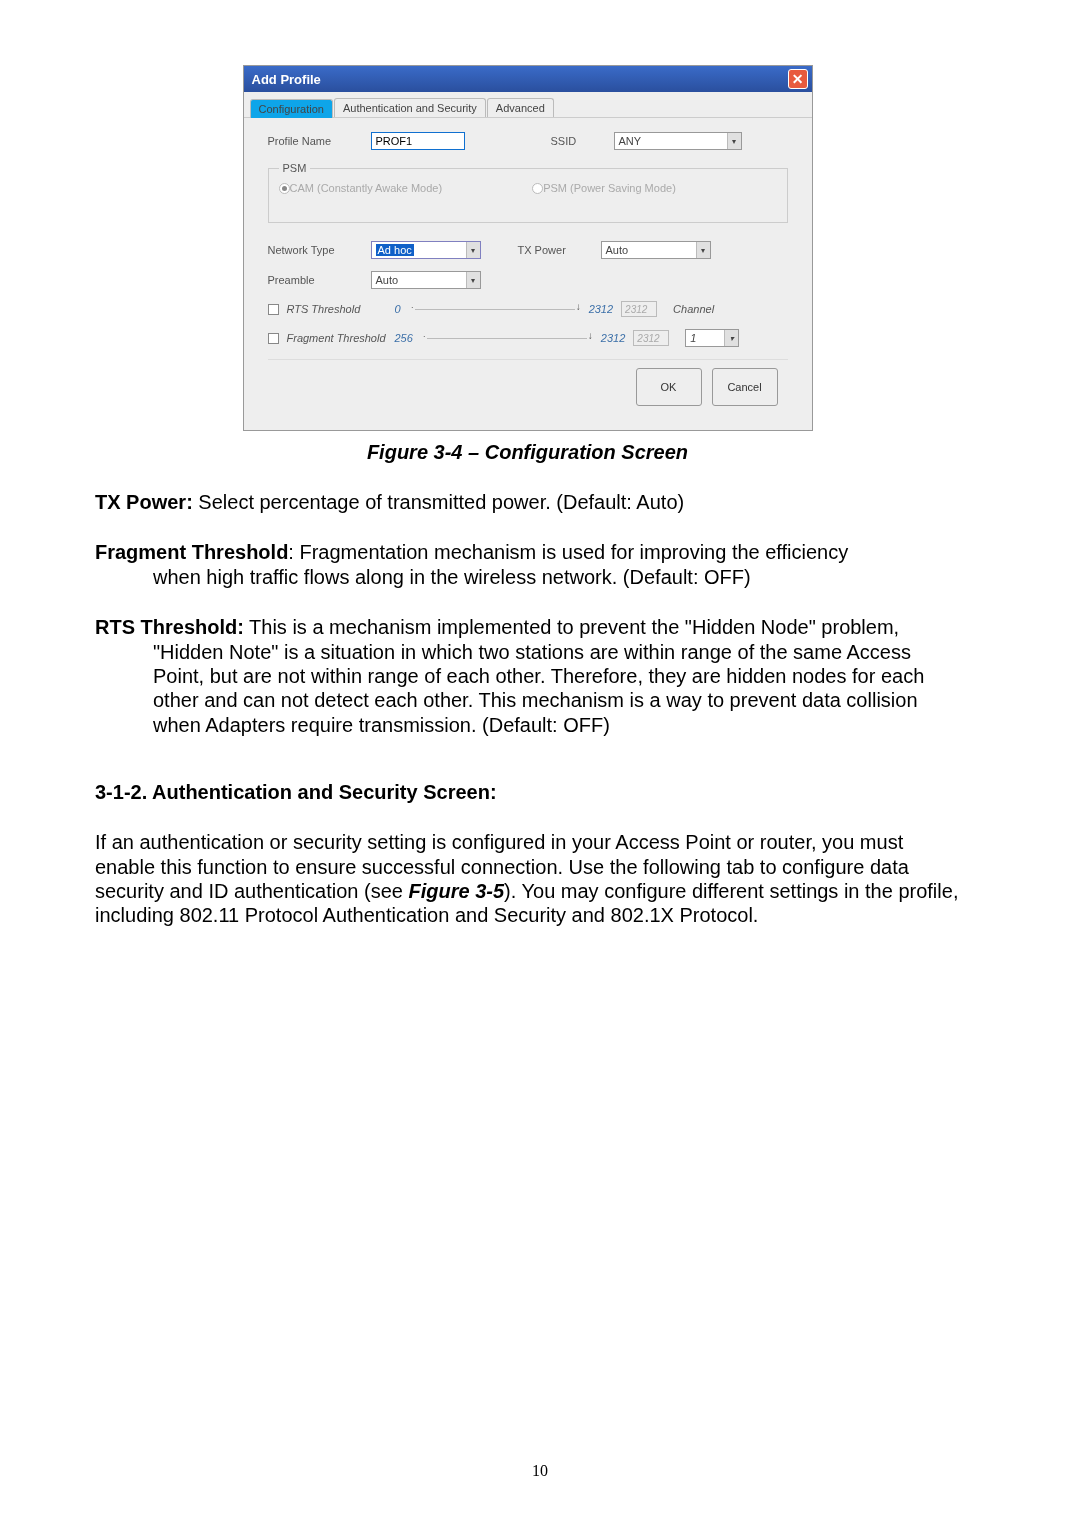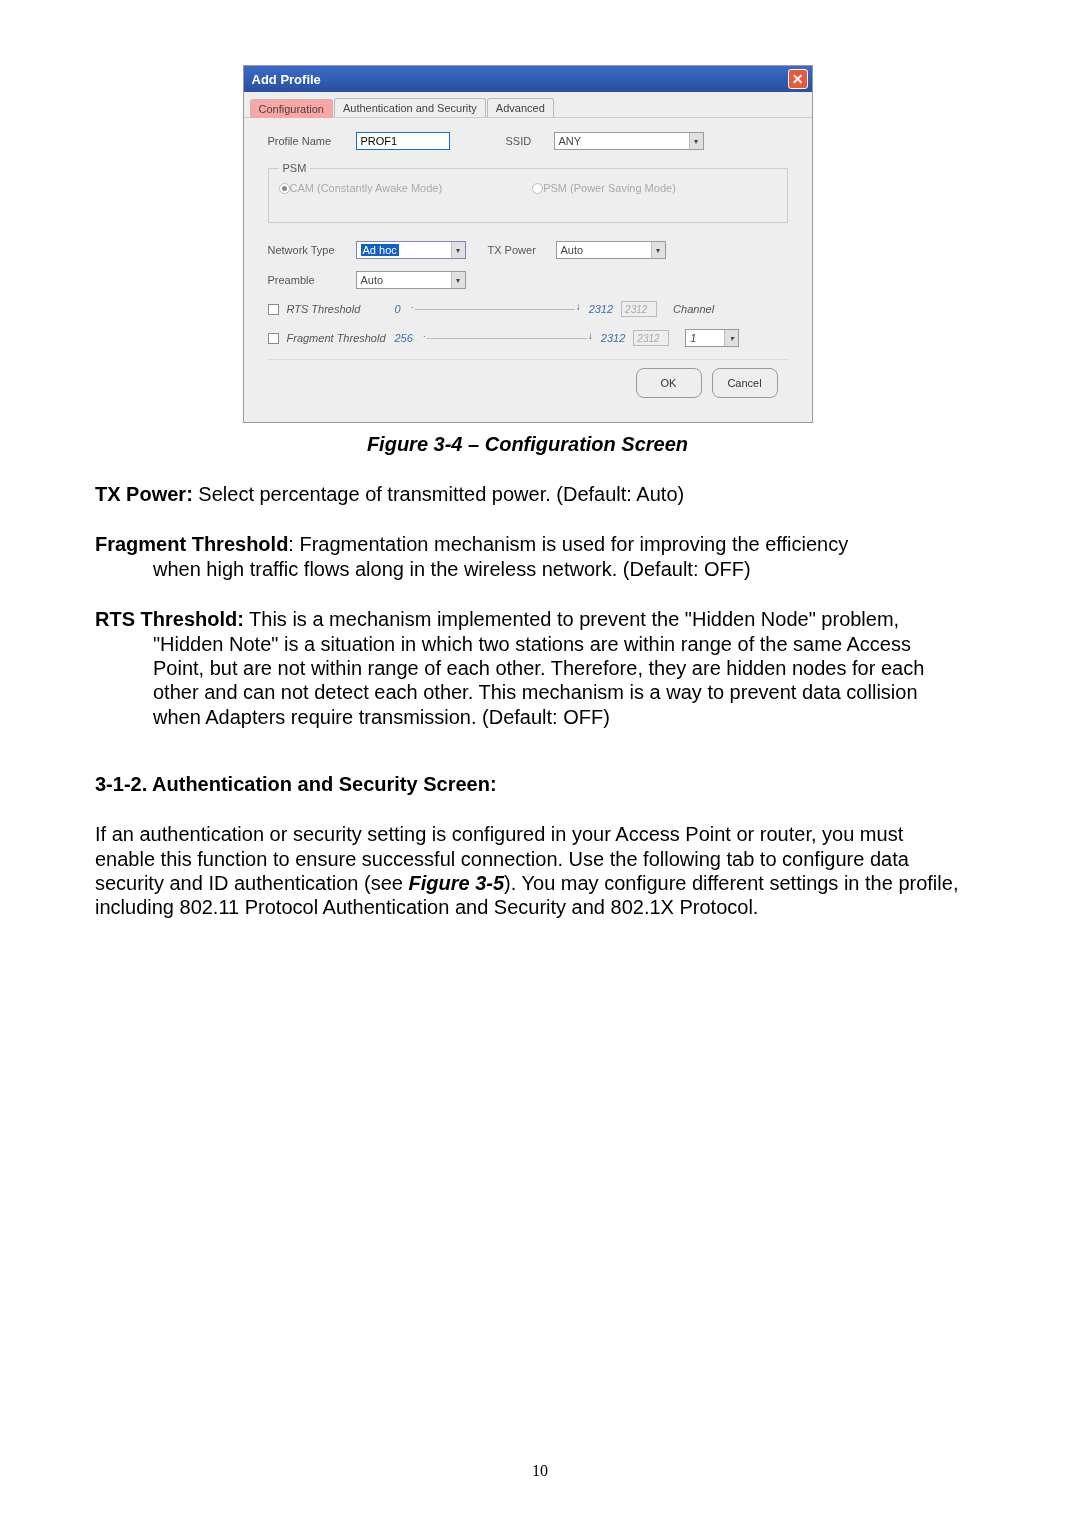--- a/index.html
+++ b/index.html
@@ -56,35 +56,35 @@
       padding: 3px 8px;
       border: 1px solid #bbb;
       border-bottom: none;
       background: #eee;
       margin-right: 1px;
       color: #444;
       cursor: pointer;
       border-radius: 3px 3px 0 0;
     }
     .tab.active {
-      background: #fca5a5;
+      background: #0ea5e9;
       position: relative;
       top: 1px;
     }
     .dialog-body {
       background: #eee;
       padding: 14px 24px 16px 24px;
       font-size: 11px;
       color: #444;
     }
     .row {
       display: flex;
       align-items: center;
       margin-bottom: 12px;
-      gap: 8px;
+      gap: 23px;
     }
     .label {
       color: #555;
       font-size: 11px;
     }
     .input-text {
       height: 18px;
       font-size: 11px;
       padding: 1px 4px;
       border: 1px solid #999;
@@ -178,28 +178,28 @@
     .btn-row {
       display: flex;
       justify-content: flex-end;
       gap: 10px;
       padding: 8px 10px;
       border-top: 1px solid #ddd;
       margin-top: 6px;
     }
     .btn {
       min-width: 66px;
-      height: 30px;
+      height: 38px;
       background: #eee;
       border: 1px solid #999;
       font-size: 11px;
       color: #333;
       display:inline-flex; align-items:center; justify-content:center;
       cursor: pointer;
-      border-radius: 8px;
+      border-radius: 3px;
     }
     
     .figcaption {
       text-align: center;
       font-family: Arial, sans-serif;
       font-style: italic;
       font-weight: bold;
       font-size: 20px;
       margin-bottom: 26px;
     }
@@ -247,21 +247,21 @@
       <div class="tab">Authentication and Security</div>
       <div class="tab">Advanced</div>
     </div>
     <div class="dialog-body">
 
       <div class="row">
         <span class="label" style="width:80px">Profile Name</span>
         <input class="input-text highlight" style="width: 94px;" value="PROF1">
         <span style="flex:0 0 40px"></span>
         <span class="label" style="width:40px">SSID</span>
-        <div class="select" style="width:150px">
+        <div class="select" style="width:128px">
           <span class="sel-val">ANY</span>
           <span class="caret">▾</span>
         </div>
       </div>
 
       <fieldset class="psm">
         <legend>PSM</legend>
         <div class="radio-row">
           <div class="radio-item">
             <span class="radio-dot on"></span>

